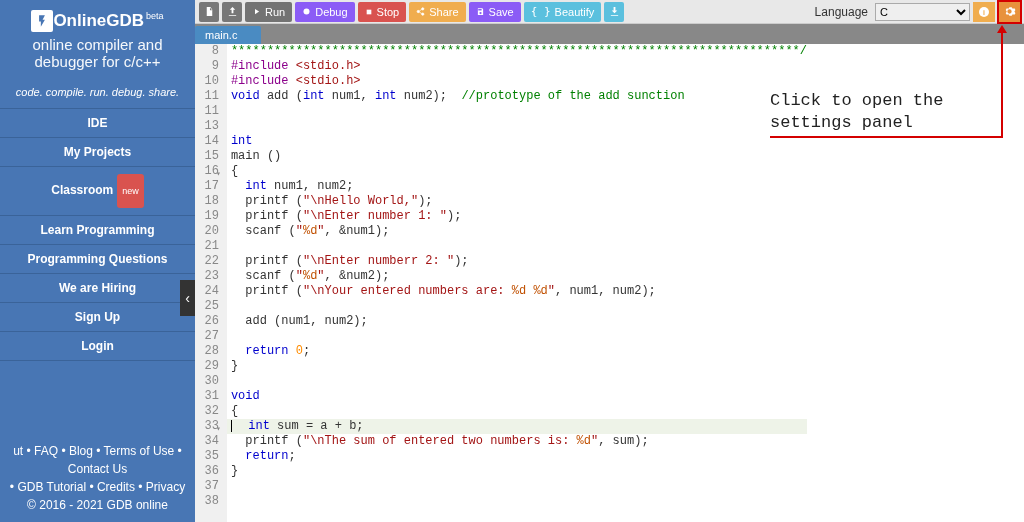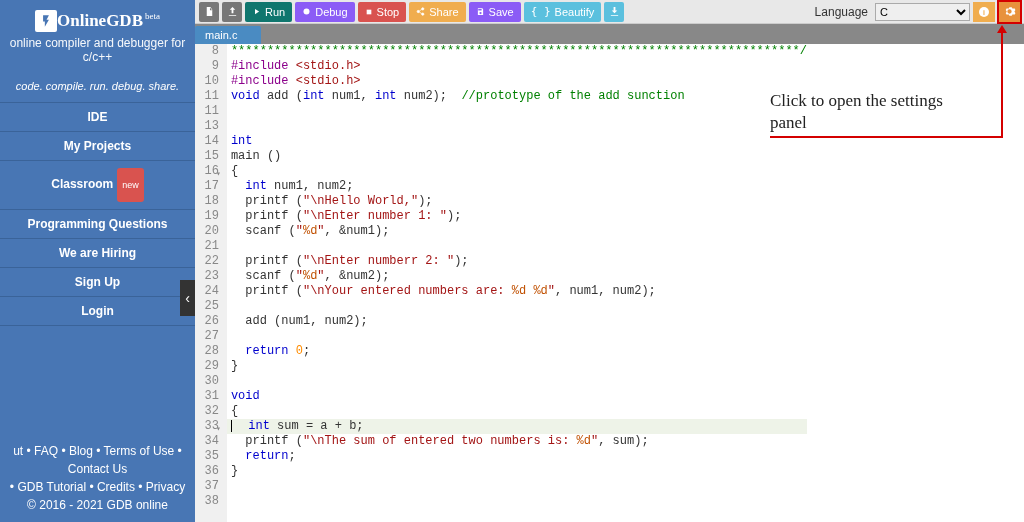--- a/index.html
+++ b/index.html
@@ -1,38 +1,38 @@
 <!DOCTYPE html>
 <html><head>
 <meta charset="utf-8">
 <style>
 * { margin: 0; padding: 0; box-sizing: border-box; }
 body { font-family: Arial, sans-serif; font-size: 13px; width: 1024px; height: 522px; overflow: hidden; background: #fff; position: relative; }
 
 .sidebar { position: absolute; left: 0; top: 0; width: 195px; height: 522px; background: #4876b4; color: #fff; display: flex; flex-direction: column; }
 .sb-header { padding: 10px 8px 6px; text-align: center; }
-.logo-row { display: flex; align-items: center; justify-content: center; gap: 0; font-family: Liberation Serif, serif; }
+.logo-row { display: flex; align-items: center; justify-content: center; gap: 0; }
 .logo-box { width: 22px; height: 22px; background: #fff; border-radius: 2px; display: flex; align-items: center; justify-content: center; }
 .logo-box svg { width: 14px; height: 14px; }
 .brand { font-size: 17px; font-weight: bold; }
 .brand sup { font-size: 9px; font-weight: normal; margin-left: 2px; }
-.subtitle { font-size: 12px; margin-top: 4px; opacity: 0.95; }
+.subtitle { font-size: 15px; margin-top: 4px; opacity: 0.95; }
 .tagline { font-size: 11px; font-style: italic; text-align: center; padding: 10px 6px; border-bottom: 1px solid #3a6399; }
 .nav { display: flex; flex-direction: column; }
 .nav-item { text-align: center; padding: 7px 4px; font-size: 12px; border-bottom: 1px solid #3a6399; cursor: pointer; font-weight: bold; }
 .badge-new { display: inline-block; background: #d9534f; color: #fff; font-size: 9px; padding: 12px 5px; border-radius: 3px; margin-left: 4px; font-weight: normal; }
 .spacer { flex: 1; }
 .footer { font-size: 12px; text-align: center; padding: 6px 4px 8px; line-height: 1.5; }
 .collapse { position: absolute; left: 180px; top: 280px; width: 15px; height: 36px; background: #333; color: #fff; display: flex; align-items: center; justify-content: center; cursor: pointer; font-size: 14px; }
 
 .toolbar { position: absolute; left: 195px; top: 0; right: 0; height: 24px; background: #e8e8e8; border-bottom: 1px solid #ccc; display: flex; align-items: center; padding: 0 4px; gap: 3px; }
 .tb-btn { height: 20px; padding: 0 7px; border: none; border-radius: 2px; color: #fff; font-size: 11px; cursor: pointer; display: inline-flex; align-items: center; gap: 4px; }
 .tb-icon { width: 20px; padding: 0; justify-content: center; }
 .tb-gray { background: #777; }
-.tb-green { background: #0f766e; }
+.tb-green { background: #737373; }
 .tb-blue { background: #8b5cf6; }
 .tb-red { background: #d9534f; }
 .tb-orange { background: #f0ad4e; }
 .tb-cyan { background: #5bc0de; }
 .tb-spacer { flex: 1; }
 .lang-label { font-size: 12px; color: #333; margin-right: 4px; padding-left: 23px; }
 .lang-select { font-size: 11px; height: 18px; width: 95px; border: 1px solid #aaa; }
 .tb-sq { width: 22px; height: 20px; display: flex; align-items: center; justify-content: center; cursor: pointer; }
 .sq-orange { background: #f0ad4e; }
 .sq-orange2 { background: #e8923c; }
@@ -51,21 +51,21 @@
 .tk-inc { color: #a31515; }
 .tk-kw { color: #0000cd; }
 .tk-fn { color: #333; }
 .tk-str { color: #a31515; }
 .tk-fmt { color: #c05000; }
 .tk-cmt { color: #008000; }
 .tk-num { color: #ff8c00; }
 .tk-op { color: #333; }
 .cursor { display:inline-block; width:1px; height:12px; background:#000; vertical-align:middle; margin-right:2px;}
 
-.annotation { position: absolute; left: 770px; top: 90px; width: 210px; font-family: Liberation Serif, serif; font-size: 17px; color: #222; line-height: 1.3; }
+.annotation { position: absolute; left: 770px; top: 90px; width: 210px; font-family: Liberation Mono, monospace; font-size: 17px; color: #222; line-height: 1.3; }
 .arrow-v { position: absolute; left: 1001px; top: 28px; width: 2px; height: 110px; background: #d40000; }
 .arrow-h { position: absolute; left: 770px; top: 136px; width: 233px; height: 2px; background: #d40000; }
 .arrow-head { position: absolute; left: 997px; top: 25px; width: 0; height: 0; border-left: 5px solid transparent; border-right: 5px solid transparent; border-bottom: 8px solid #d40000; }
 .settings-hl { position: absolute; right: 2px; top: 0; width: 25px; height: 24px; border: 2px solid #d40000; pointer-events:none; }
 </style>
 </head>
 <body>
 
 <div class="sidebar">
   <div class="sb-header">
@@ -77,20 +77,21 @@
         </span>
       <span class="brand"><span>OnlineGDB</span><sup>beta</sup></span>
     </div>
     <div class="subtitle">online compiler and debugger for c/c++</div>
   </div>
   <div class="tagline">code. compile. run. debug. share.</div>
   <div class="nav" id="nav">
       <div class="nav-item">IDE</div>
       <div class="nav-item">My Projects</div>
       <div class="nav-item">Classroom<span class="badge-new">new</span></div>
+      <div class="nav-item">Learn Programming</div>
       <div class="nav-item">Programming Questions</div>
       <div class="nav-item">We are Hiring</div>
       <div class="nav-item">Sign Up</div>
       <div class="nav-item">Login</div>
     </div>
   <div class="spacer"></div>
   <div class="footer">
     <div>ut • FAQ • Blog • Terms of Use • Contact Us</div>
     <div>• GDB Tutorial • Credits • Privacy</div>
     <div>© 2016 - 2021 GDB online</div>

